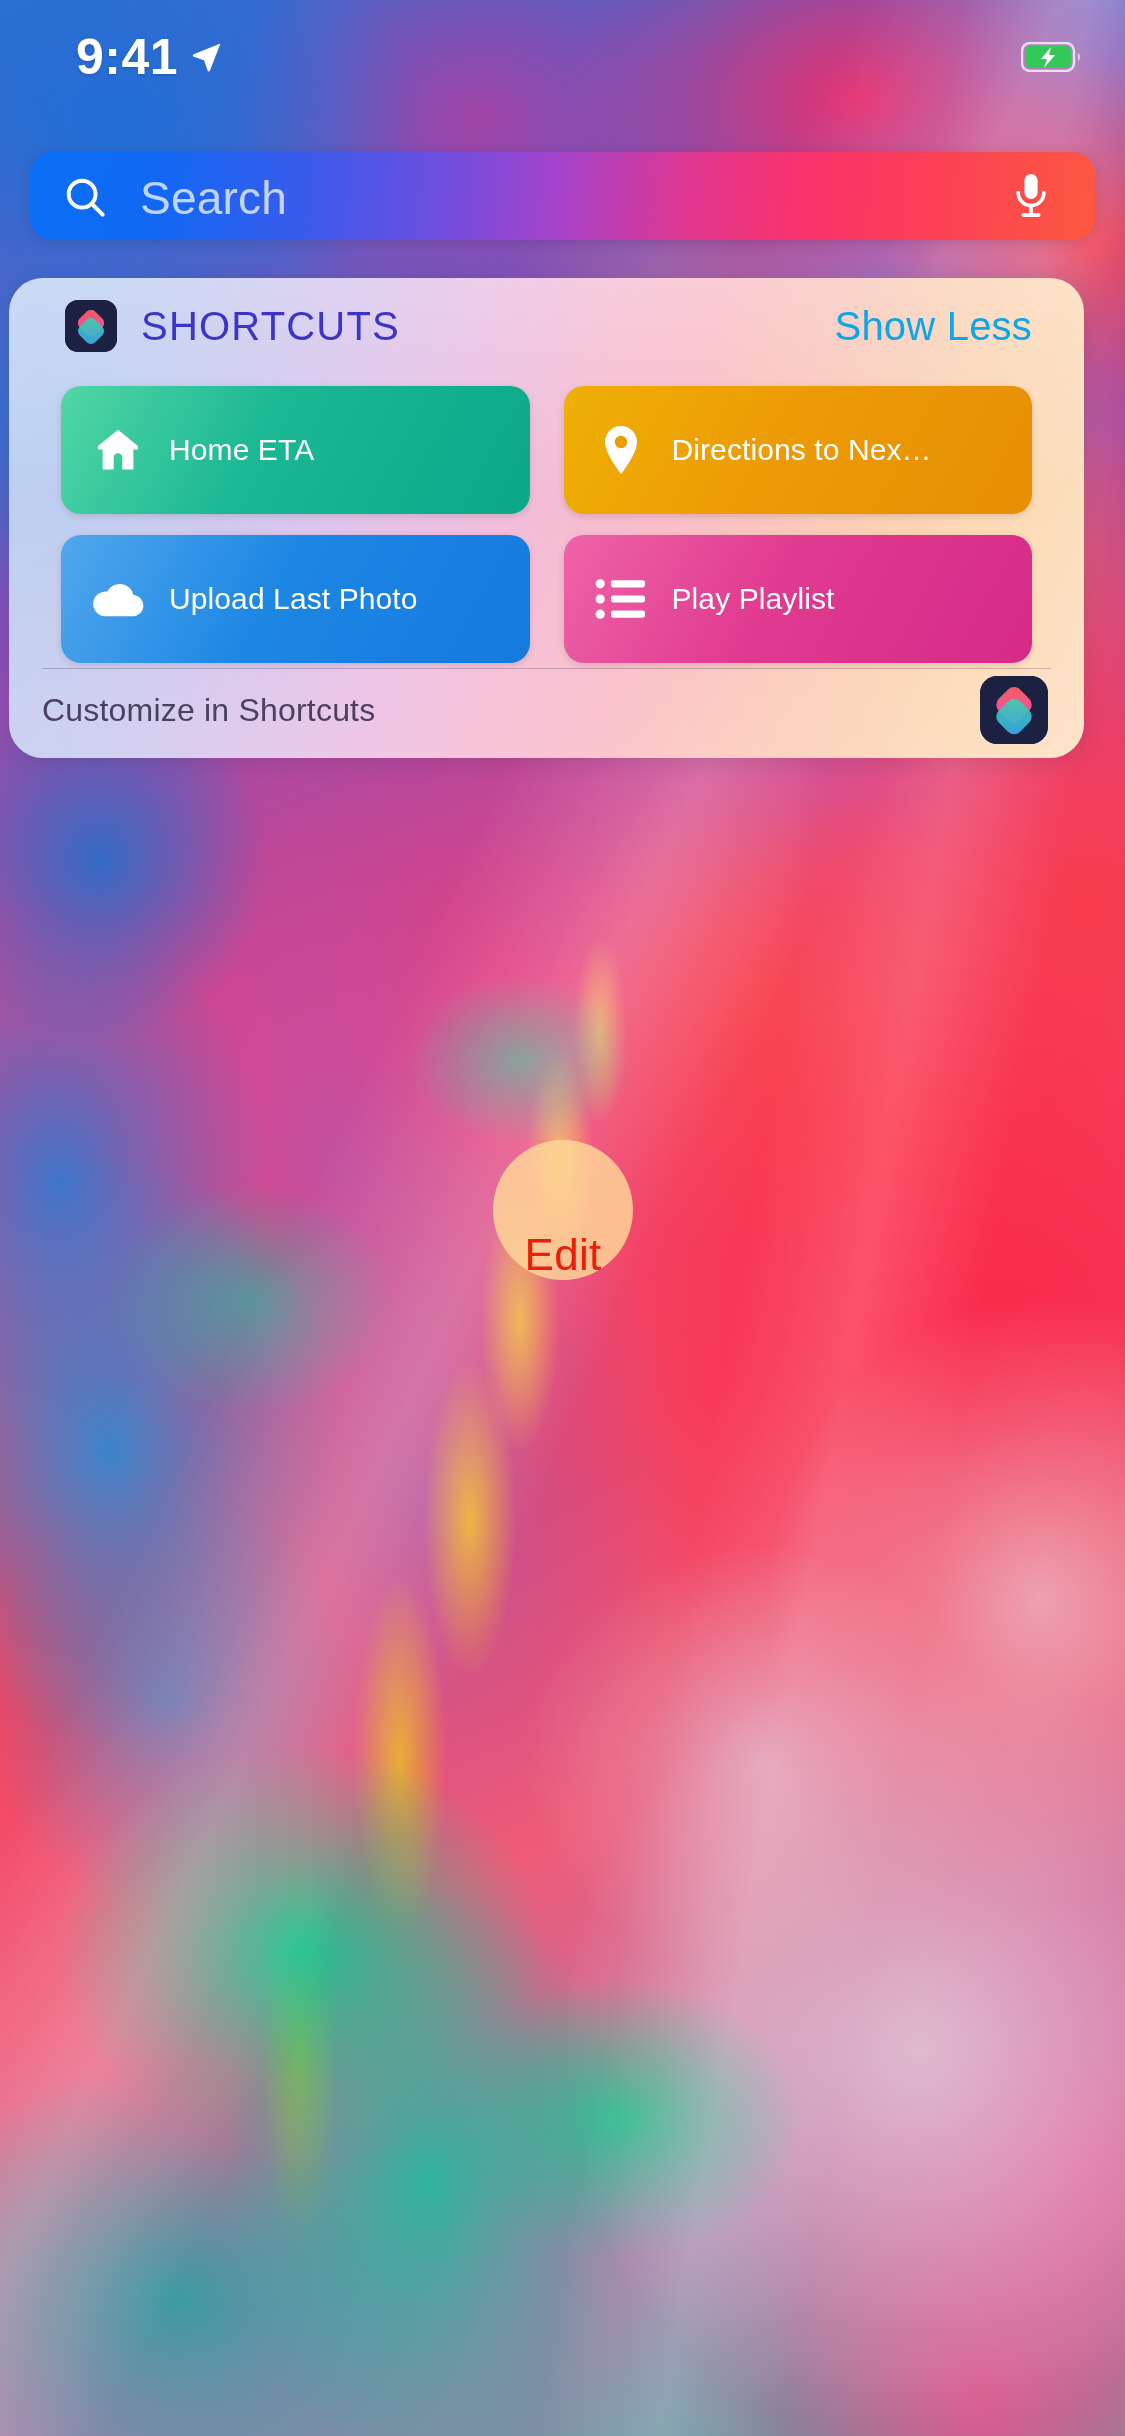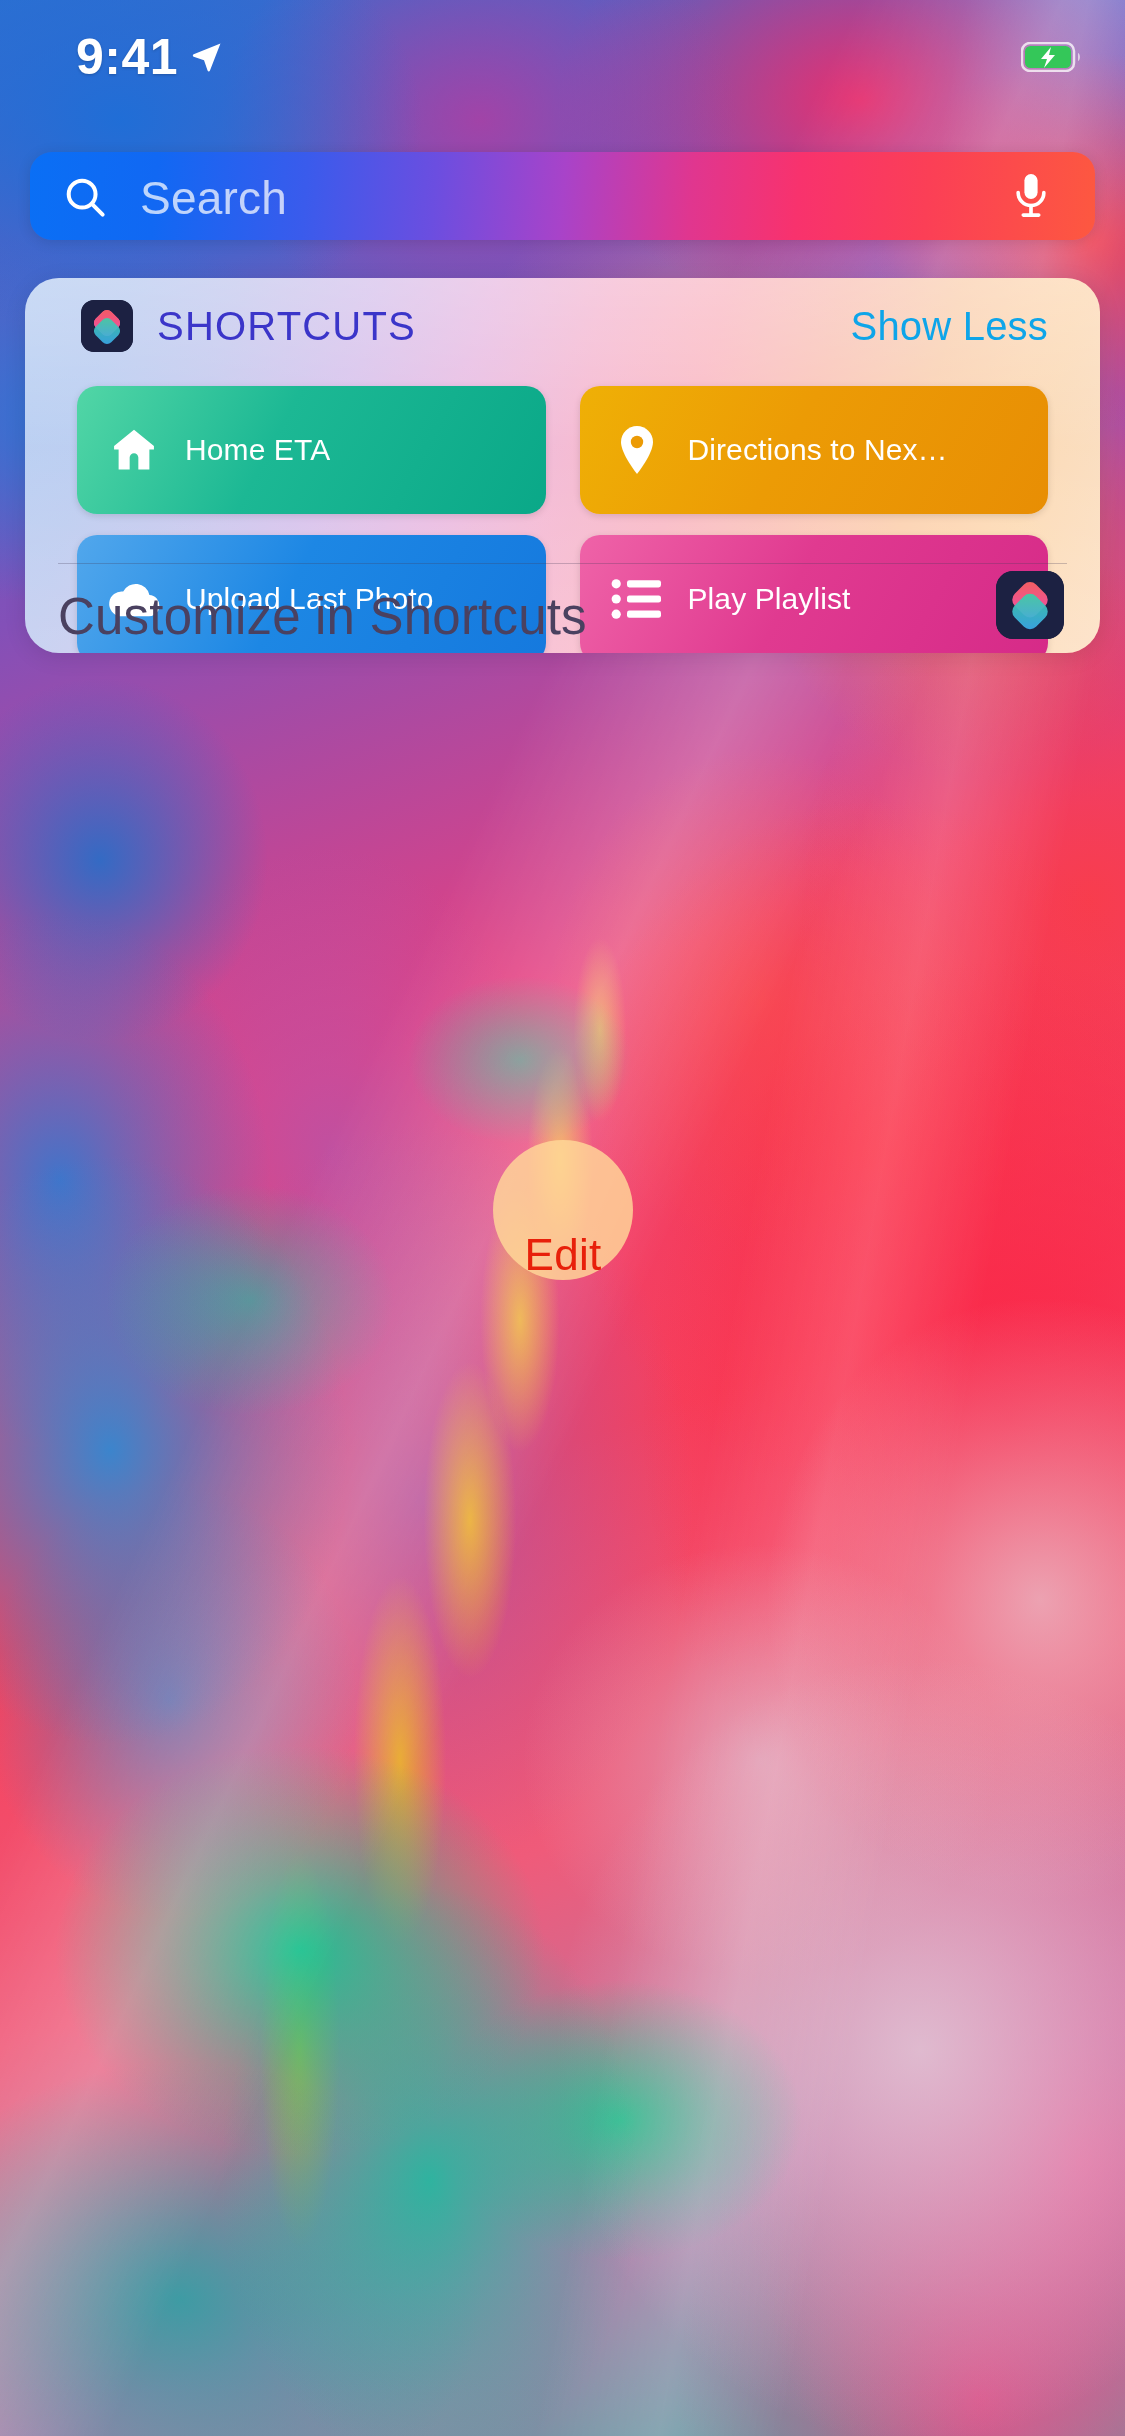--- a/index.html
+++ b/index.html
@@ -92,21 +92,21 @@
   }
   #search-icon{ position:absolute; left:32px; top:22px; }
   #search-placeholder{
     position:absolute; left:110px; top:19px;
     font-size:46px; color:rgba(255,255,255,.72); letter-spacing:.2px;
   }
   #mic-icon{ position:absolute; right:42px; top:20px; }
 
   
   #widget{
-    position:absolute; left:25px; top:278px; width:1075px; height:375px;
+    position:absolute; left:9px; top:278px; width:1075px; height:480px;
     border-radius:34px; overflow:hidden;
     box-shadow:0 4px 22px rgba(0,0,0,.10);
   }
   #widget-bg{
     position:absolute; inset:0;
     background:linear-gradient(105deg,
       #bcd3f4 0%, #bfd0f2 9%, #c9cdf0 18%, #dcc6ee 30%,
       #efc0e4 40%, #fbbcd2 50%, #ffbcc3 60%, #ffc7b4 70%,
       #ffd5ad 80%, #ffe0b3 90%, #ffe8c4 100%);
     opacity:.93;
@@ -165,21 +165,21 @@
   .t-pink   { background:linear-gradient(118deg,#ef63a8 0%,#e03a90 45%,#d62a88 100%); }
   #widget-footer{
     position:absolute; left:0; right:0; bottom:0; height:90px;
   }
   #footer-rule{
     position:absolute; left:33px; right:33px; top:0; height:1px;
     background:rgba(70,60,90,.28);
   }
   #customize-label{
     position:absolute; left:33px; top:24px;
-    font-size:51px; color:#4a4160; letter-spacing:.2px;
+    font-size:32px; color:#4a4160; letter-spacing:.2px;
   }
   #footer-app-icon{
     position:absolute; right:36px; top:8px; width:68px; height:68px;
     border-radius:17px; background:#1c2142; overflow:hidden;
   }
 
   
   #edit-button{
     position:absolute; left:493px; top:1140px;
     width:140px; height:140px; border-radius:70px;

